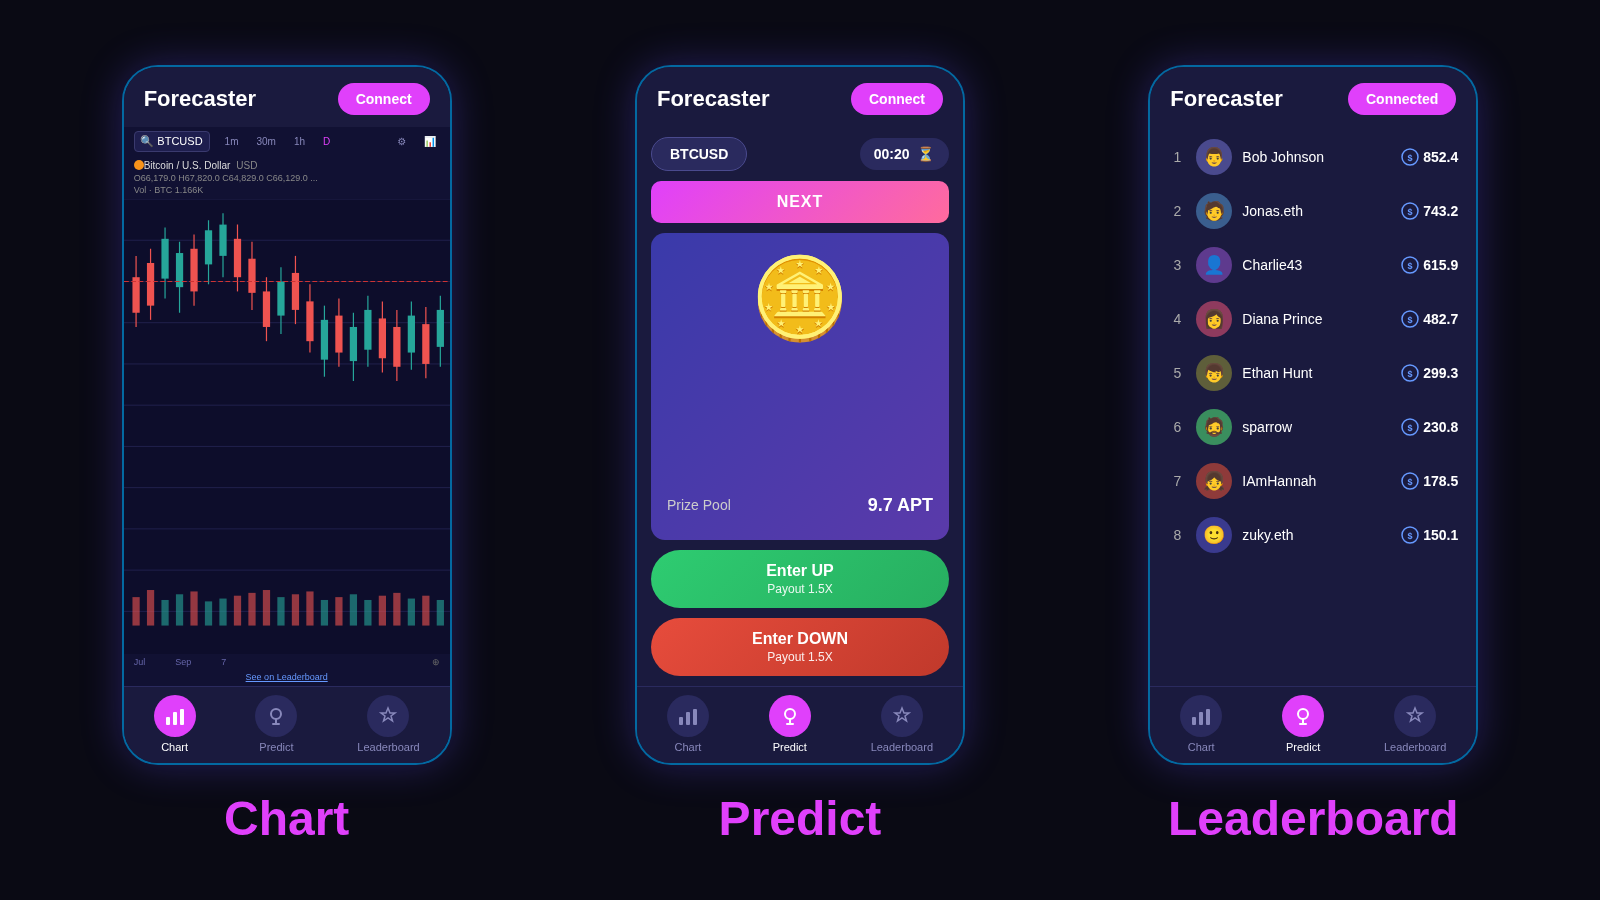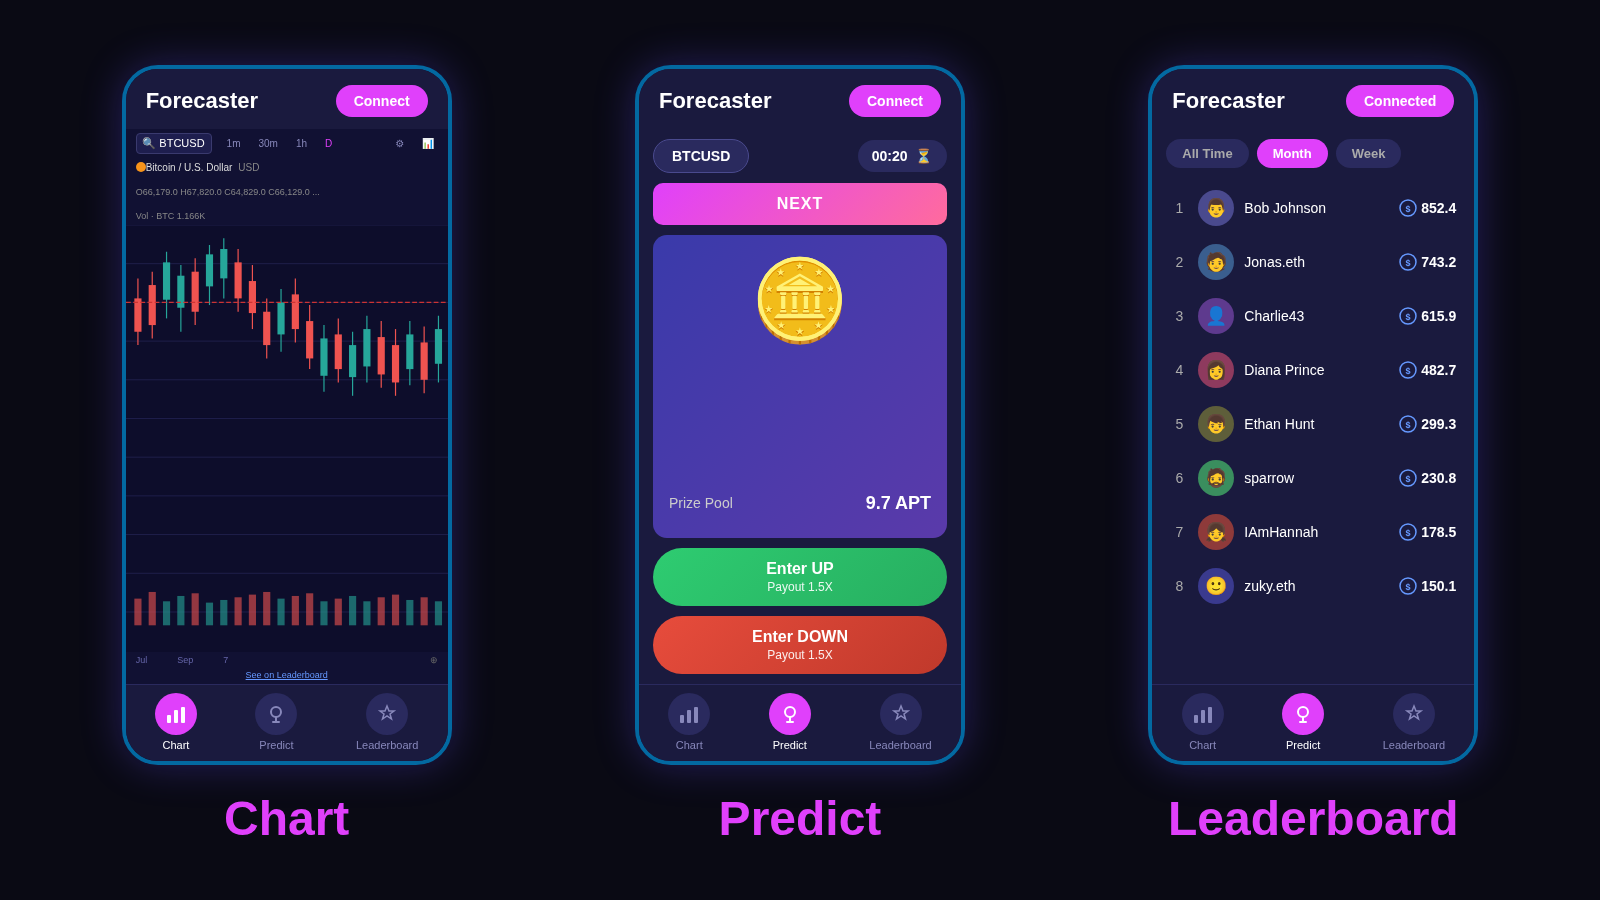--- a/index.html
+++ b/index.html
@@ -23,21 +23,21 @@
       padding: 20px 40px 10px;
       gap: 20px;
     }
 
     
     .phone-frame {
       width: 330px;
       height: 700px;
       background: #1a1a3e;
       border-radius: 36px;
-      border: 4px solid #0369a1;
+      border: 2px solid #0369a1;
       display: flex;
       flex-direction: column;
       overflow: hidden;
       position: relative;
       box-shadow: 0 0 40px rgba(100,80,255,0.3);
     }
 
     
     .phone-header {
       display: flex;
@@ -156,21 +156,21 @@
     }
     .btc-dot {
       width: 10px; height: 10px;
       background: #f7931a;
       border-radius: 50%;
       display: inline-block;
     }
     .chart-info-vals {
       color: #888;
       font-size: 9px;
-      margin-top: 14px;
+      margin-top: 2px;
     }
     .chart-area {
       flex: 1;
       position: relative;
       background: #0d0d2b;
       overflow: hidden;
     }
     .price-label {
       position: absolute;
       right: 0;
@@ -667,25 +667,20 @@
   <div class="phone-column">
     <div class="phone-frame">
 
       <div class="phone-header">
         <span class="app-title">Forecaster</span>
         <button class="connect-btn connected">Connected</button>
       </div>
 
       <div class="leaderboard-content">
 
-        <div class="lb-filter-row">
-          <button class="lb-filter-btn inactive">All Time</button>
-          <button class="lb-filter-btn active">Month</button>
-          <button class="lb-filter-btn inactive">Week</button>
-        </div>
 
         <div class="lb-list">
 
           <div class="lb-row">
             <span class="lb-rank">1</span>
             <div class="lb-avatar" style="background:#4a4a8e;">👨</div>
             <span class="lb-name">Bob Johnson</span>
             <div class="lb-score">
               <svg width="18" height="18" viewBox="0 0 18 18">
                   <circle cx="9" cy="9" r="8" fill="none" stroke="#6699ff" stroke-width="1.5"></circle>

